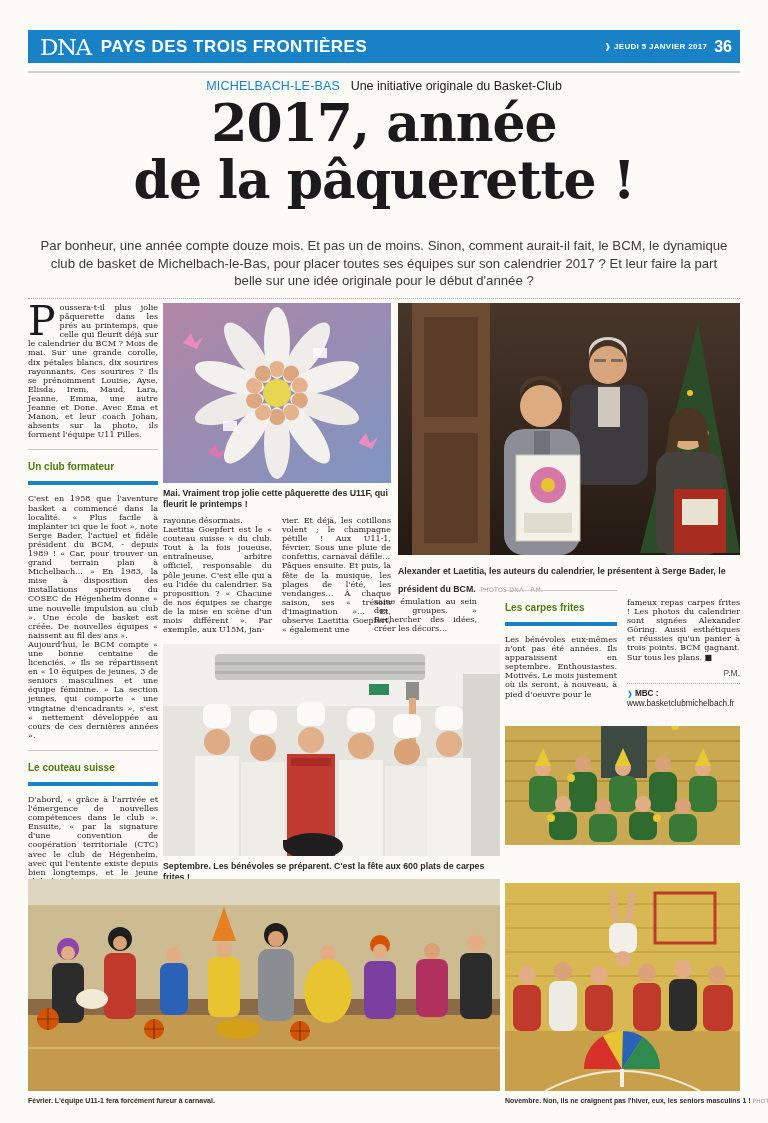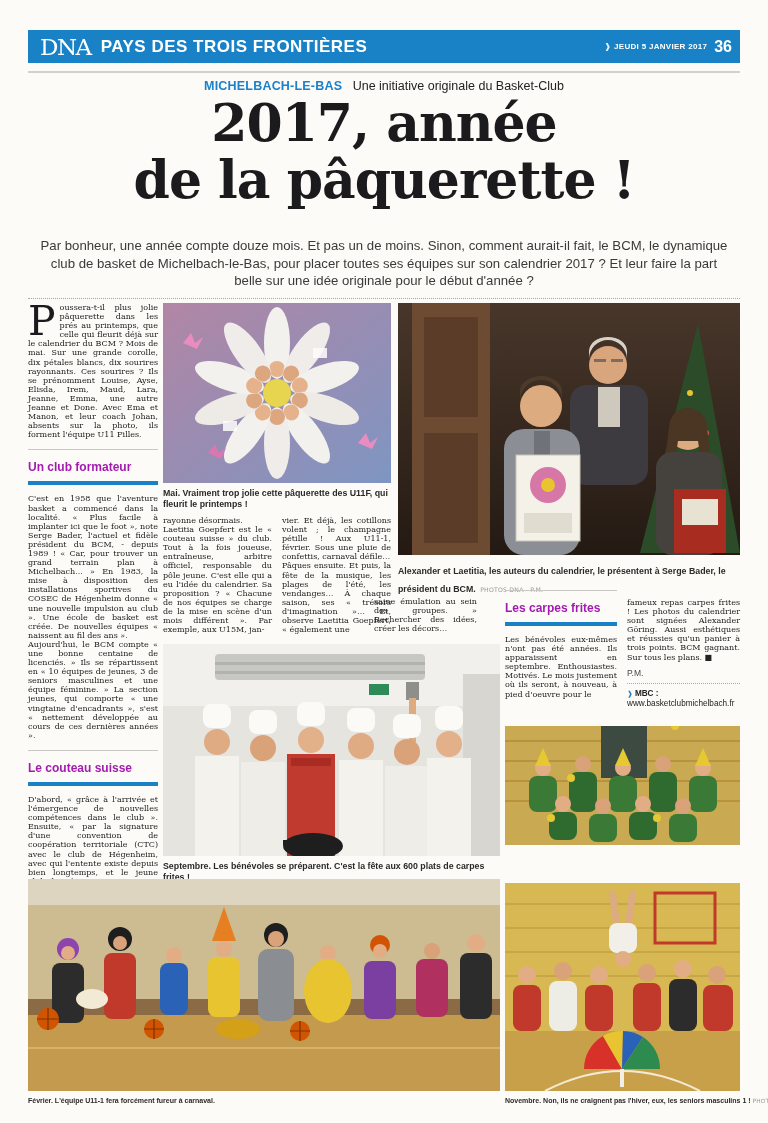--- a/index.html
+++ b/index.html
@@ -12,46 +12,46 @@
   .brand{font-family:"DejaVu Serif",serif;font-weight:normal;color:#fff;font-size:23px;letter-spacing:-1.5px;margin:0 10px 0 12px;}
   .section-title{font-weight:bold;color:#fff;font-size:17px;letter-spacing:.5px;}
   .banner-right{margin-left:auto;display:flex;align-items:center;margin-right:8px;color:#fff;}
   .date-bullet{font-size:8px;margin-right:3px;opacity:.9;}
   .date{font-size:8px;font-weight:bold;letter-spacing:.3px;}
   .pagenum{font-size:16px;font-weight:bold;margin-left:7px;}
   .banner-rule{left:28px;top:71px;width:712px;border-top:2px solid #d2d1cd;}
 
   
   .kicker{left:28px;top:79px;width:712px;text-align:center;font-size:12.5px;}
-  .kicker .loc{color:#1a82cc;font-weight:bold;letter-spacing:.2px;text-align:right;}
+  .kicker .loc{color:#1a82cc;font-weight:normal;letter-spacing:.2px;text-align:right;}
   .kicker .sub{color:#222;margin-left:7px;}
   .headline{left:28px;top:94px;width:712px;text-align:center;font-family:"DejaVu Serif",serif;
             font-weight:bold;font-size:52px;line-height:57px;color:#1b1b1d;letter-spacing:-1px;}
   .lede{left:38px;top:237px;width:692px;text-align:center;font-size:13.2px;line-height:17.5px;color:#3a3a38;}
   .lede-rule{left:28px;top:298px;width:712px;border-top:1px dotted #a9a9a4;}
 
   
   .bodycol{font-family:"DejaVu Serif",serif;font-size:8px;line-height:9.1px;text-align:justify;color:#222220;}
   .bodycol p{margin:0;}
   .dropcap{float:left;font-family:"DejaVu Serif",serif;font-size:41px;line-height:33px;padding:2px 4px 0 0;color:#1b1b1d;}
   .sec-rule{border:0;border-top:1px solid #c9c8c3;margin:10px 0 8px;}
-  .sec-head{font-family:"Liberation Sans",sans-serif;font-size:12px;line-height:18px;color:#a21caf;margin:0 0 5px;}
+  .sec-head{font-family:"Liberation Sans",sans-serif;font-size:10px;line-height:18px;color:#4d7c0f;margin:0 0 5px;}
   .sec-bar{height:4px;background:#1981c5;margin:0 0 9px;}
 
   
   .photo{overflow:hidden;background:#ccc;}
   .photo svg{display:block;width:100%;height:100%;}
 
   
   .caption{font-size:8.8px;line-height:11px;font-weight:bold;color:#2a2a28;}
   .caption-sm{font-size:7px;line-height:9px;font-weight:bold;color:#2a2a28;white-space:nowrap;}
   .credit{font-family:"DejaVu Sans",sans-serif;font-size:6.2px;font-weight:normal;color:#9a9a96;letter-spacing:.2px;}
 
   
-  .byline{text-align:left;font-size:8.5px;color:#46464a;margin-top:6px;}
+  .byline{text-align:right;font-size:8.5px;color:#46464a;margin-top:6px;}
   .dot-rule{border:0;border-top:1px dotted #a9a9a4;margin:5px 0 5px;}
   .linkline{font-size:8.2px;line-height:10.5px;color:#222;}
   .linkline .lb{color:#1a82cc;font-size:7px;margin-right:2px;}
   .linkline .lab{font-weight:bold;}
 </style>
 </head>
 <body>
 
 <div class="sheet">
 

